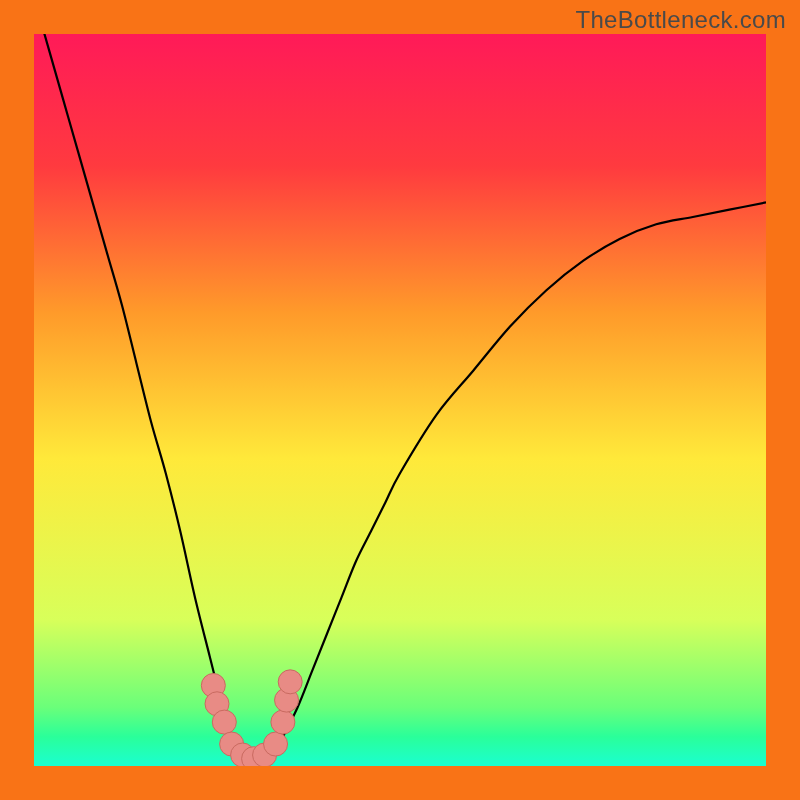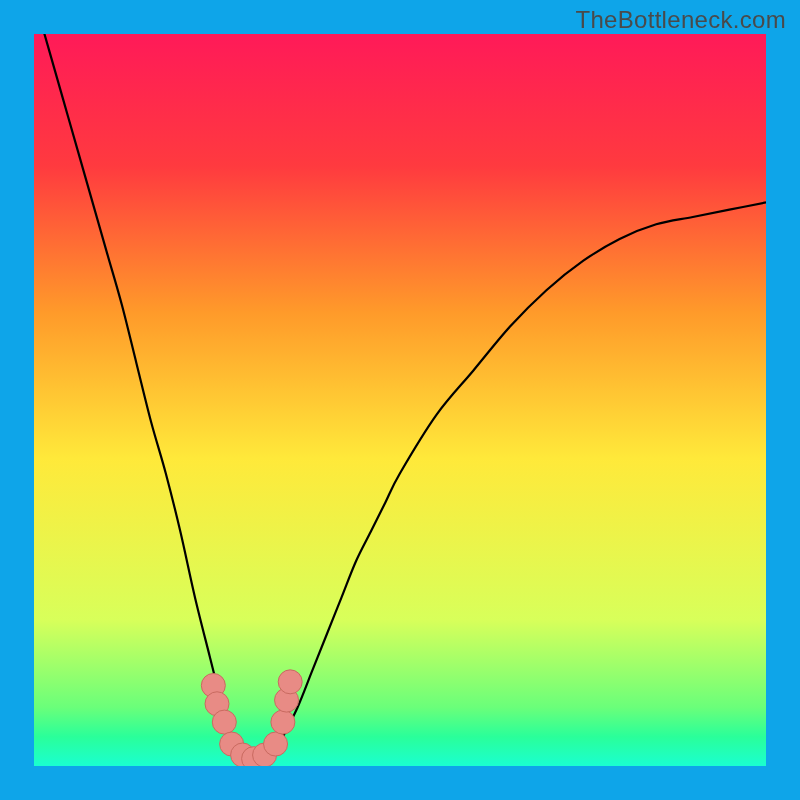--- a/index.html
+++ b/index.html
@@ -7,21 +7,21 @@
     padding: 0;
     width: 800px;
     height: 800px;
     overflow: hidden;
     background: #000;
     font-family: Arial, Helvetica, sans-serif;
   }
   .frame {
     position: absolute;
     inset: 0;
-    background: #0ea5e9;
+    background: #f97316;
   }
   .plot-area {
     position: absolute;
     left: 34px;
     top: 34px;
     width: 732px;
     height: 732px;
     background: linear-gradient(
       to bottom,
       var(--c-top) 0%,

